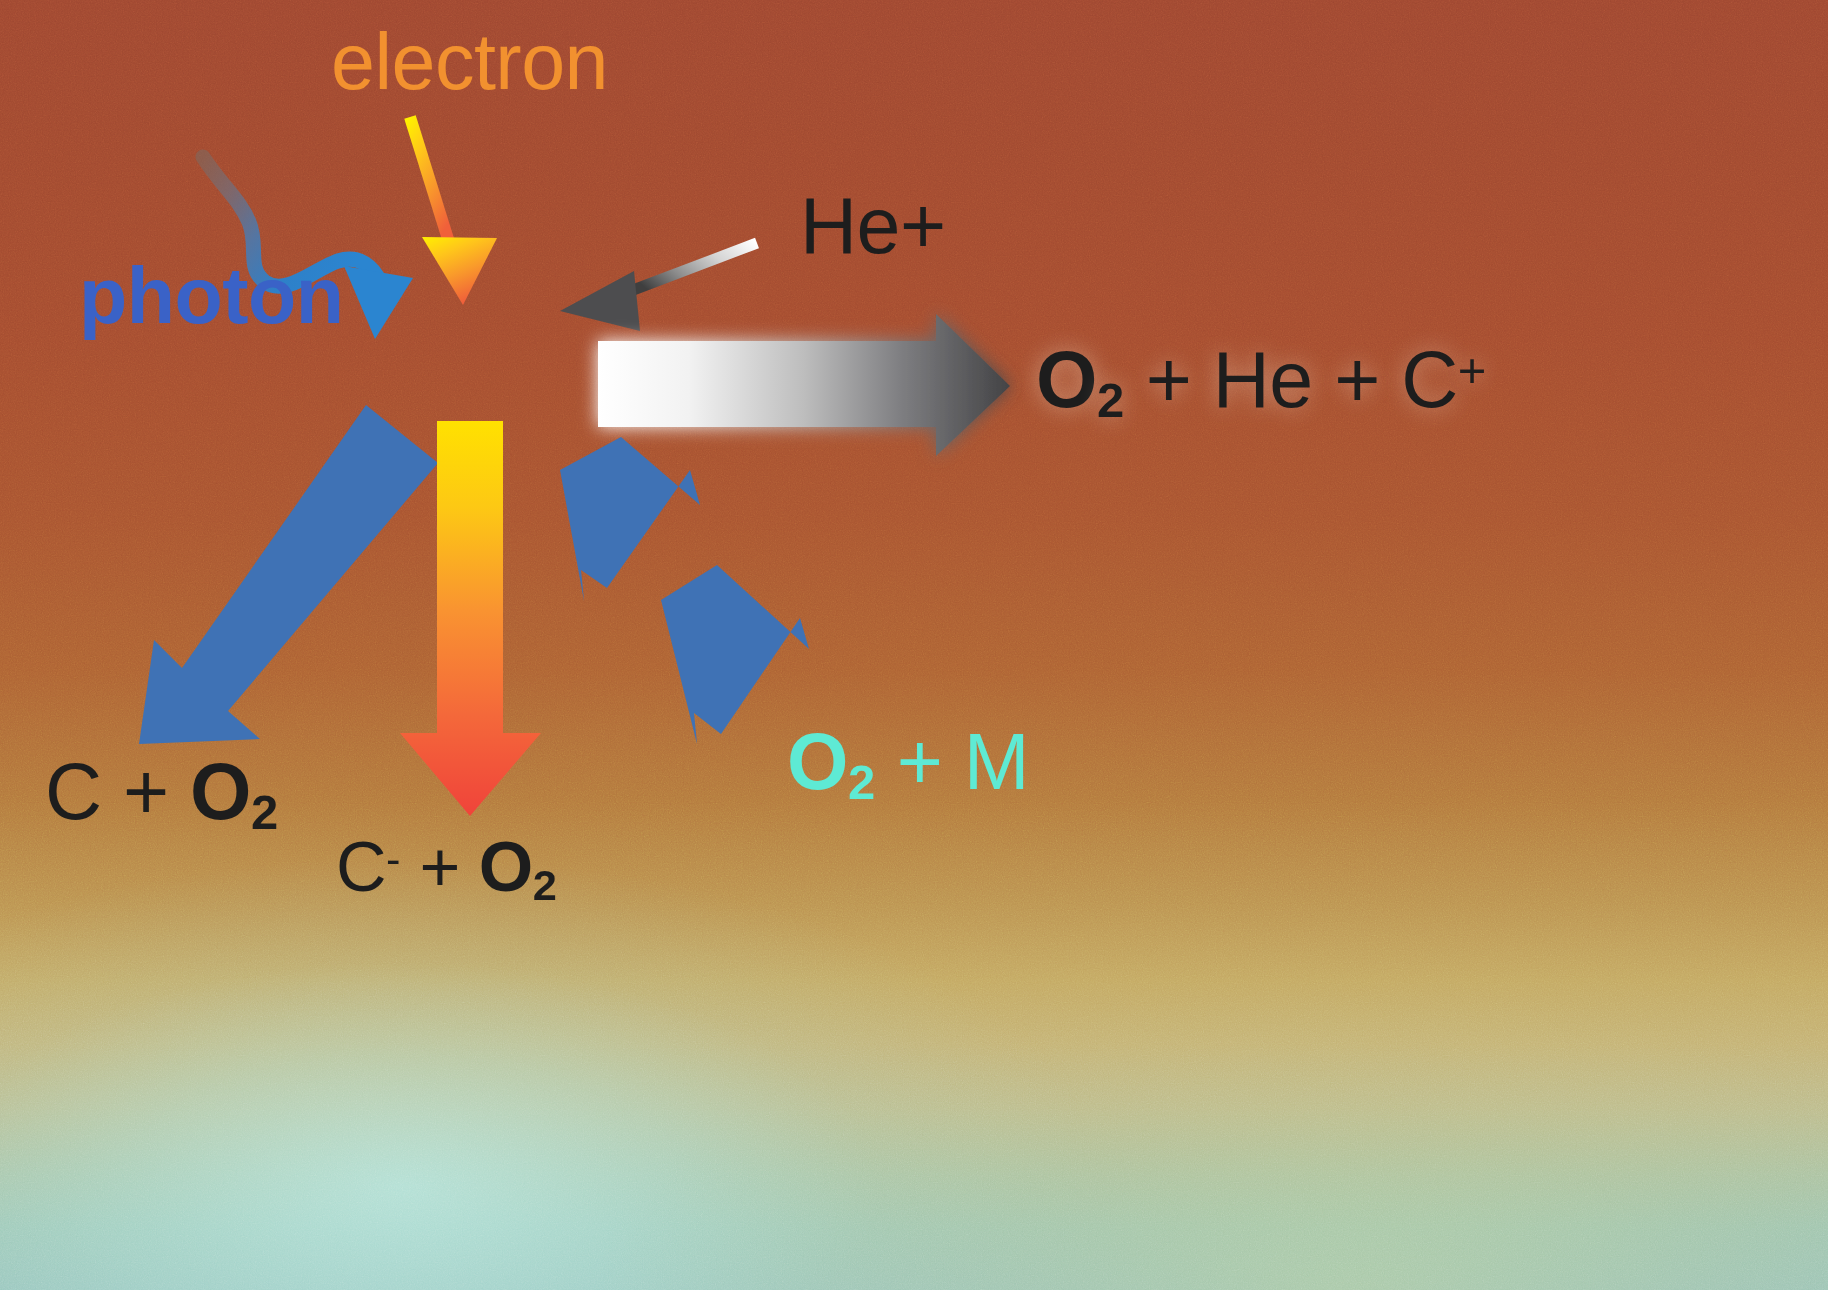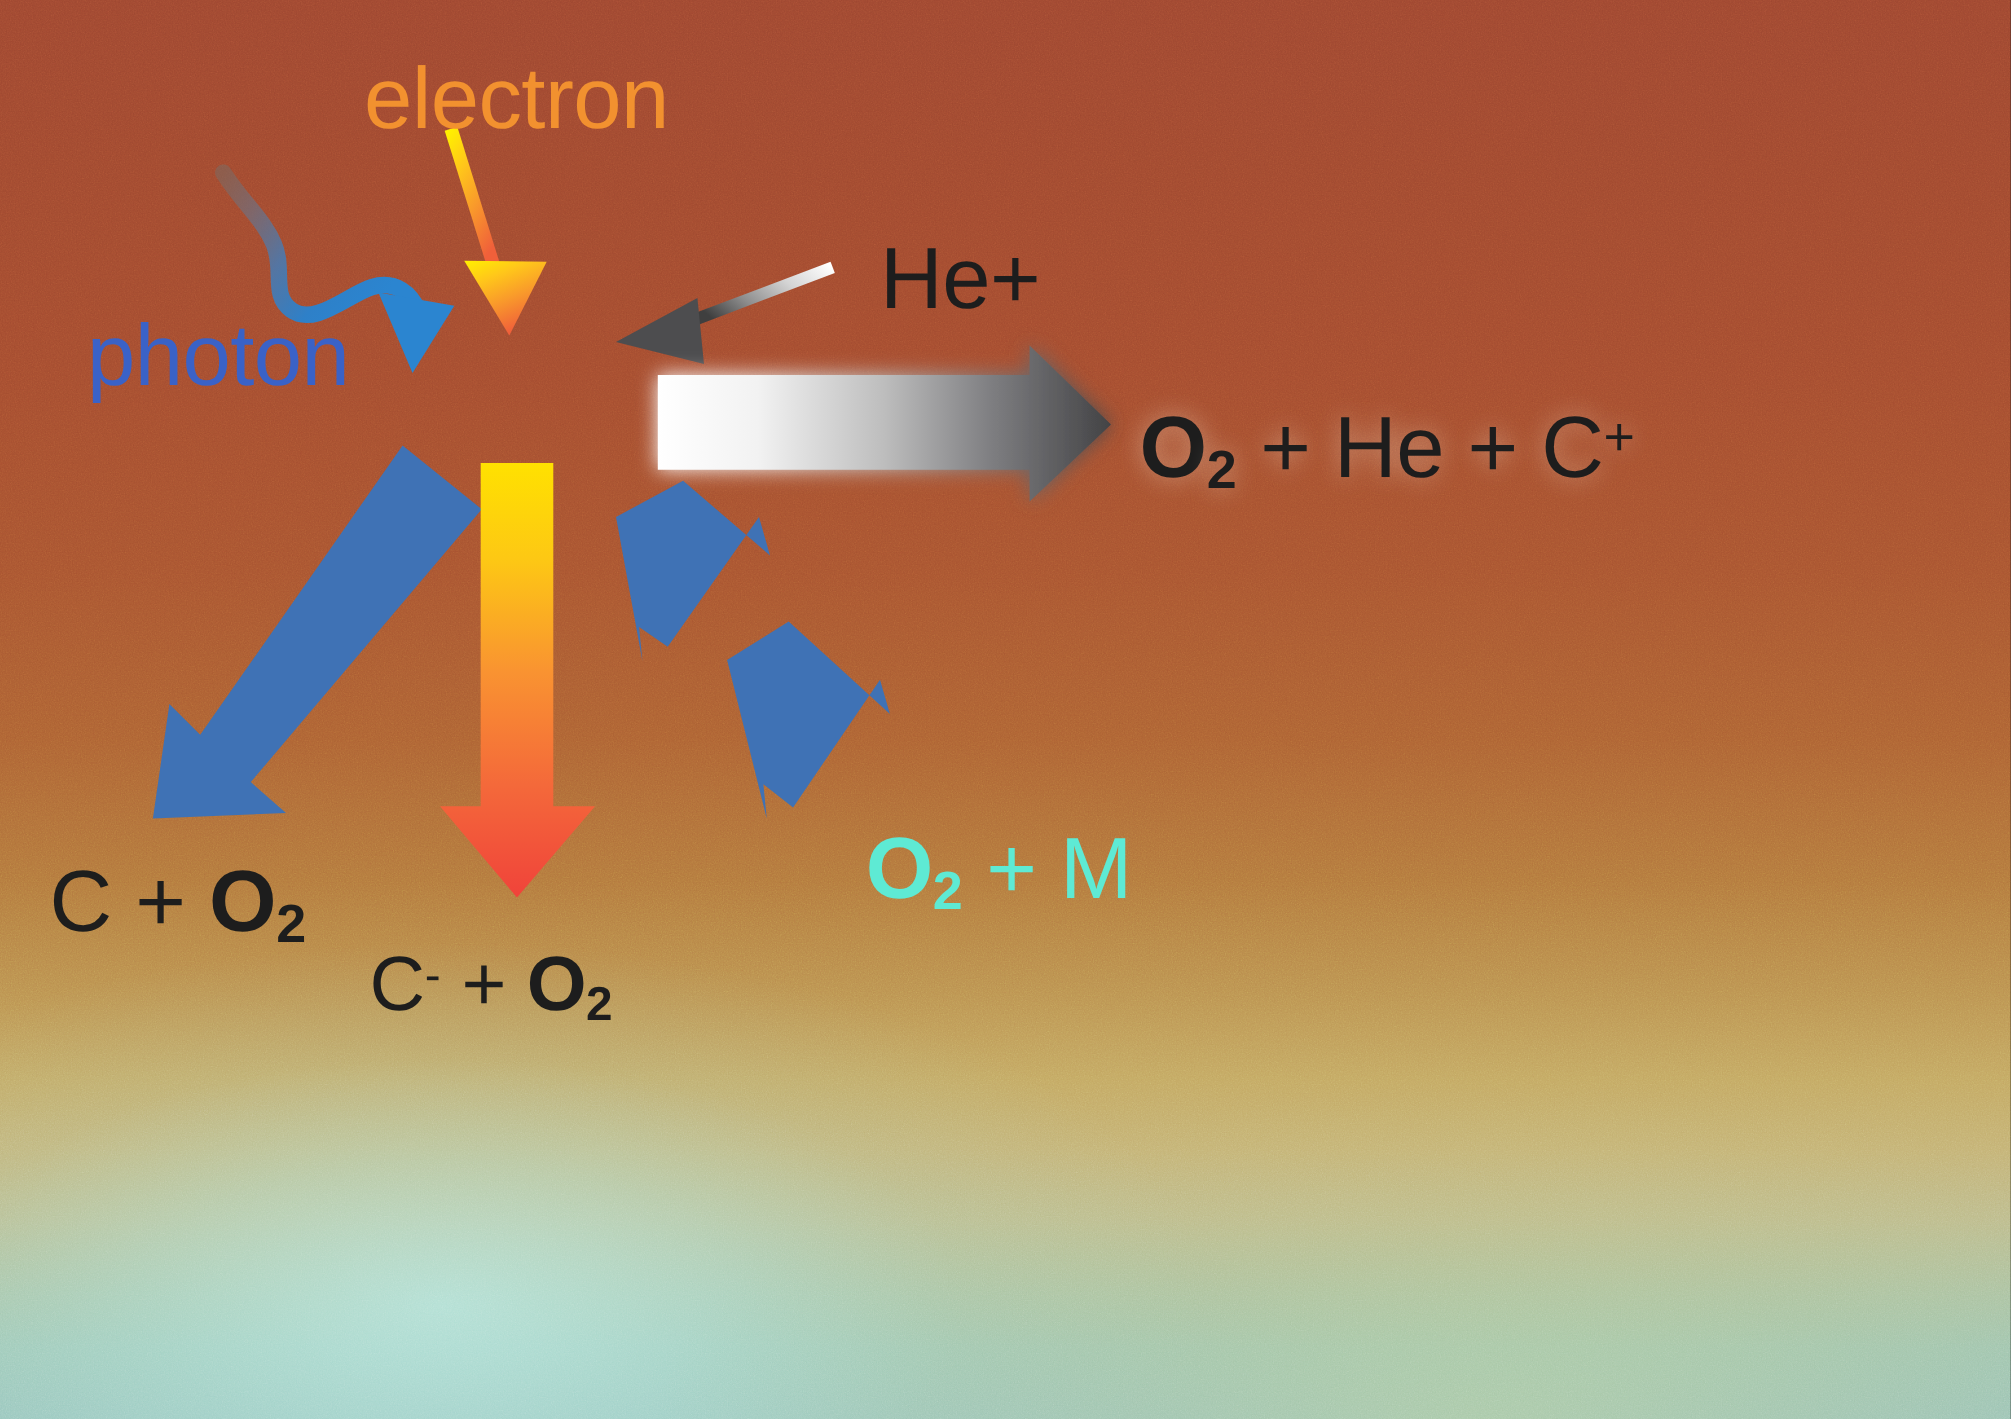--- a/index.html
+++ b/index.html
@@ -58,33 +58,32 @@
   #arrows {
     position: absolute; inset: 0;
   }
 
   
   .label {
     position: absolute;
     white-space: nowrap;
     line-height: 1;
     letter-spacing: -0.5px;
-    margin-top: 27px;
   }
   .lbl-electron {
     left: 331px; top: 22px;
     font-size: 79px;
     color: #f2912f;
     font-weight: 400;
   }
   .lbl-photon {
     left: 79px; top: 256px;
     font-size: 79px;
     color: #3a62c7;
-    font-weight: 400;
+    font-weight: 700;
   }
   .lbl-hep {
     left: 800px; top: 186px;
     font-size: 79px;
     color: #1d1d1d;
     font-weight: 400;
   }
   .lbl-co2 {
     left: 381px; top: 312px;
     font-size: 74px;

